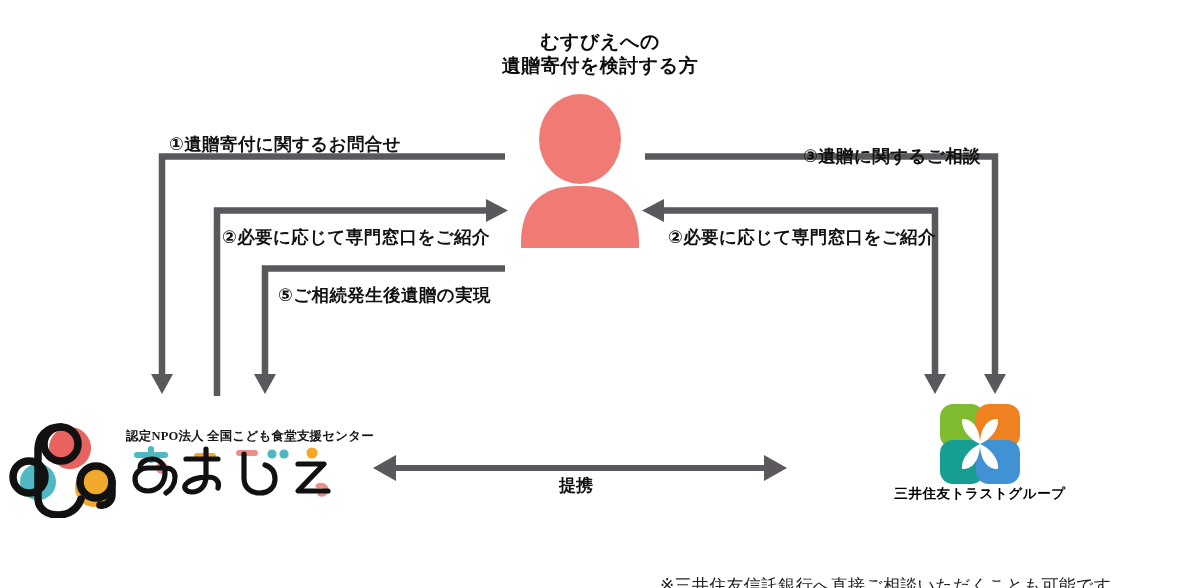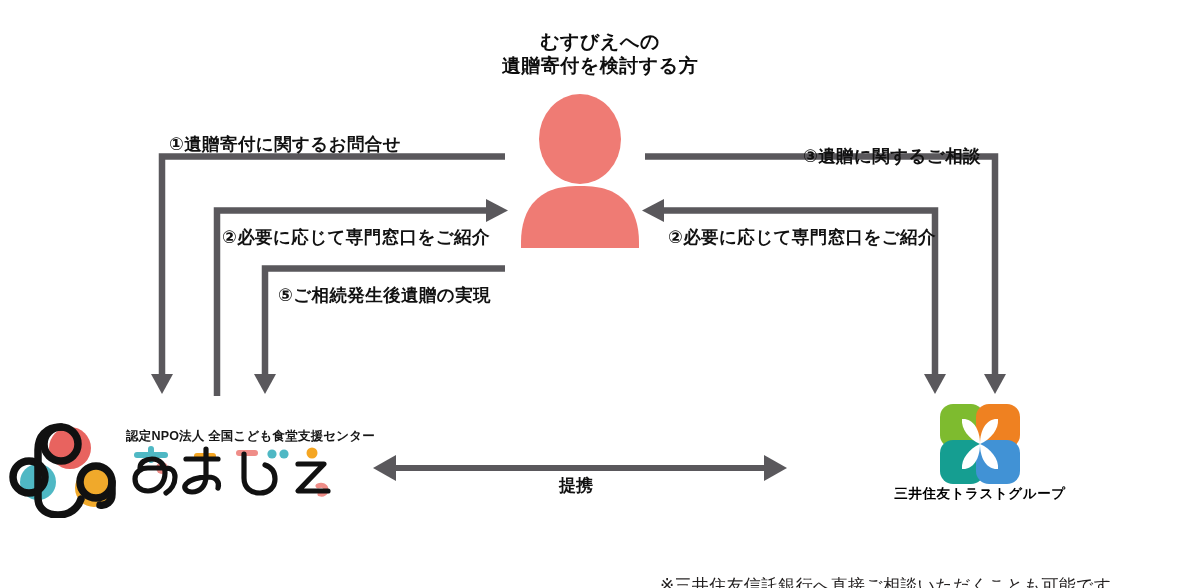--- a/index.html
+++ b/index.html
@@ -40,21 +40,21 @@
   }
 
   
   svg.layer{position:absolute;left:0;top:0;width:1200px;height:588px;overflow:visible;}
 
   
   #musubie-logo{position:absolute;left:8px;top:388px;width:330px;height:100px;}
   .msb-sub{
     position:absolute;left:118px;top:12px;
     font-size:12.5px;font-weight:bold;color:#161616;
-    white-space:nowrap;letter-spacing:0.2px;
+    white-space:nowrap;letter-spacing:0.2px;font-family:Liberation Serif, serif;
   }
   #msb-word{position:absolute;left:124px;top:28px;}
 
   
   #bank-logo{position:absolute;left:855px;top:375px;width:250px;height:145px;}
   .bank-sub{
     position:absolute;left:0;top:82px;width:250px;text-align:center;
     font-size:13.5px;font-weight:bold;color:#000000;
     white-space:nowrap;letter-spacing:0.6px;
   }

